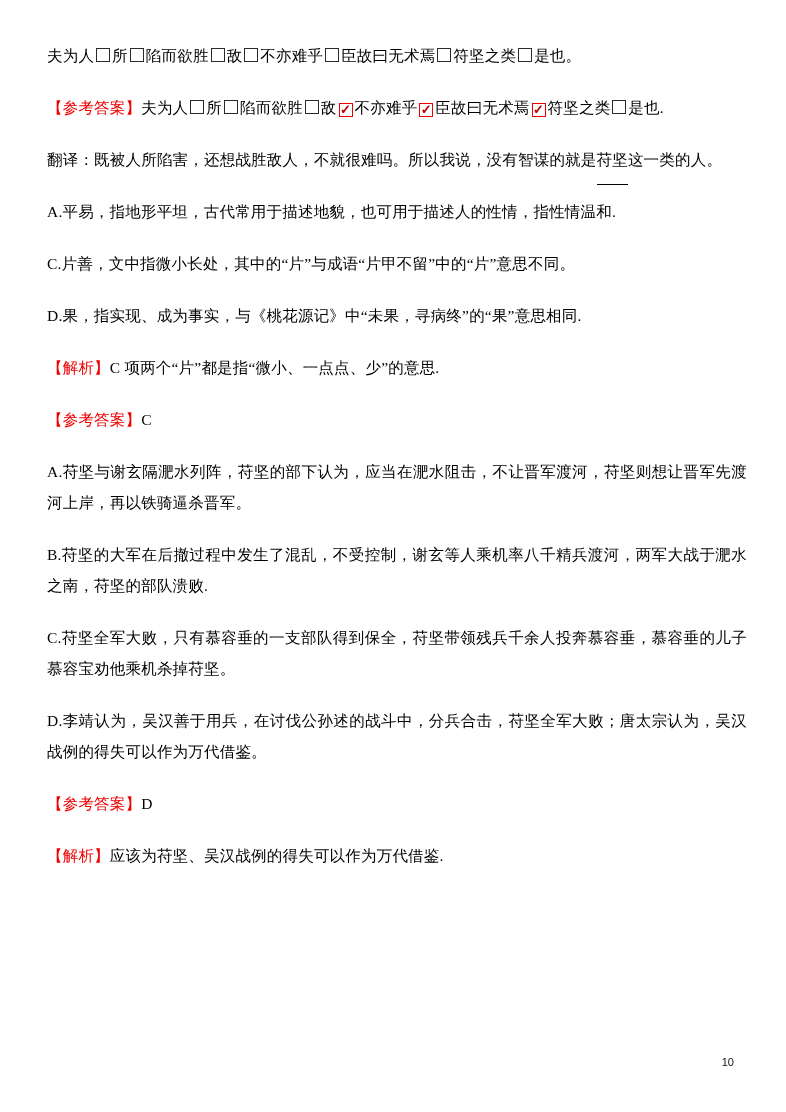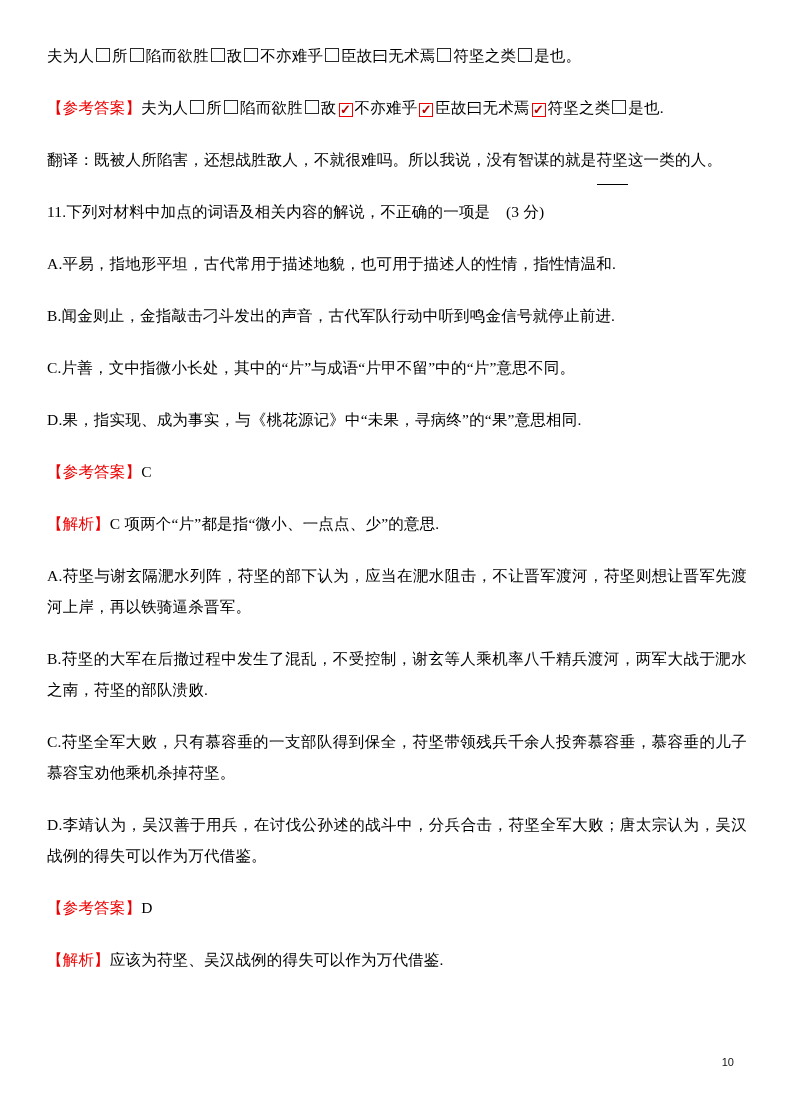--- a/index.html
+++ b/index.html
@@ -78,27 +78,25 @@
   }
 </style>
 </head>
 <body>
 
 <main class="page">
   <section class="content">
       <p><span class="t">夫为人</span><span class="blank-box"></span><span class="t">所</span><span class="blank-box"></span><span class="t">陷而欲胜</span><span class="blank-box"></span><span class="t">敌</span><span class="blank-box"></span><span class="t">不亦难乎</span><span class="blank-box"></span><span class="t">臣故曰无术焉</span><span class="blank-box"></span><span class="t">符坚之类</span><span class="blank-box"></span><span class="t">是也。</span></p>
       <p><span class="red-label">【参考答案】</span><span class="t">夫为人</span><span class="blank-box"></span><span class="t">所</span><span class="blank-box"></span><span class="t">陷而欲胜</span><span class="blank-box"></span><span class="t">敌</span><span class="check-box">✓</span><span class="t">不亦难乎</span><span class="check-box">✓</span><span class="t">臣故曰无术焉</span><span class="check-box">✓</span><span class="t">符坚之类</span><span class="blank-box"></span><span class="t">是也.</span></p>
       <p><span class="t">翻译：既被人所陷害，还想战胜敌人，不就很难吗。所以我说，没有智谋的就是</span><span class="t underline-name">苻坚</span><span class="t">这一类的人。</span></p>
-      <p><span class="t">11.下列对材料中加点的词语及相关内容的解说，不正确的一项是　(3 分)</span></p>
       <p><span class="t">A.平易，指地形平坦，古代常用于描述地貌，也可用于描述人的性情，指性情温和.</span></p>
-      <p><span class="t">B.闻金则止，金指敲击刁斗发出的声音，古代军队行动中听到鸣金信号就停止前进.</span></p>
       <p><span class="t">C.片善，文中指微小长处，其中的“片”与成语“片甲不留”中的“片”意思不同。</span></p>
       <p><span class="t">D.果，指实现、成为事实，与《桃花源记》中“未果，寻病终”的“果”意思相同.</span></p>
+      <p><span class="red-label">【解析】</span><span class="t">C 项两个“片”都是指“微小、一点点、少”的意思.</span></p>
       <p><span class="red-label">【参考答案】</span><span class="t">C</span></p>
-      <p><span class="red-label">【解析】</span><span class="t">C 项两个“片”都是指“微小、一点点、少”的意思.</span></p>
       <p><span class="t">A.苻坚与谢玄隔淝水列阵，苻坚的部下认为，应当在淝水阻击，不让晋军渡河，苻坚则想让晋军先渡河上岸，再以铁骑逼杀晋军。</span></p>
       <p><span class="t">B.苻坚的大军在后撤过程中发生了混乱，不受控制，谢玄等人乘机率八千精兵渡河，两军大战于淝水之南，苻坚的部队溃败.</span></p>
       <p><span class="t">C.苻坚全军大败，只有慕容垂的一支部队得到保全，苻坚带领残兵千余人投奔慕容垂，慕容垂的儿子慕容宝劝他乘机杀掉苻坚。</span></p>
       <p><span class="t">D.李靖认为，吴汉善于用兵，在讨伐公孙述的战斗中，分兵合击，苻坚全军大败；唐太宗认为，吴汉战例的得失可以作为万代借鉴。</span></p>
       <p><span class="red-label">【参考答案】</span><span class="t">D</span></p>
       <p><span class="red-label">【解析】</span><span class="t">应该为苻坚、吴汉战例的得失可以作为万代借鉴.</span></p>
     </section>
   <div class="page-number">10</div>
 </main>
 

